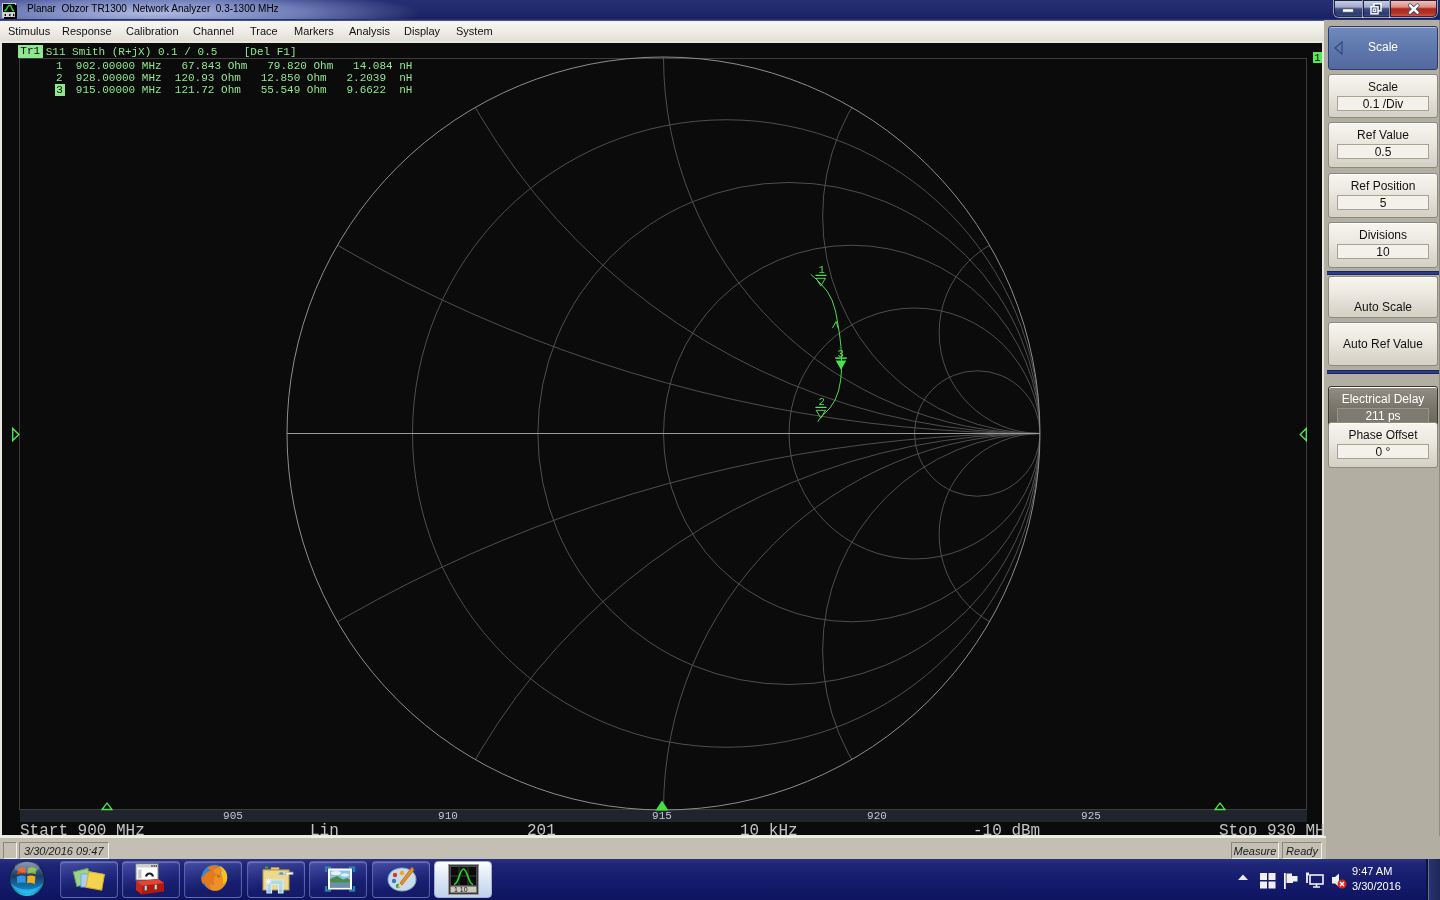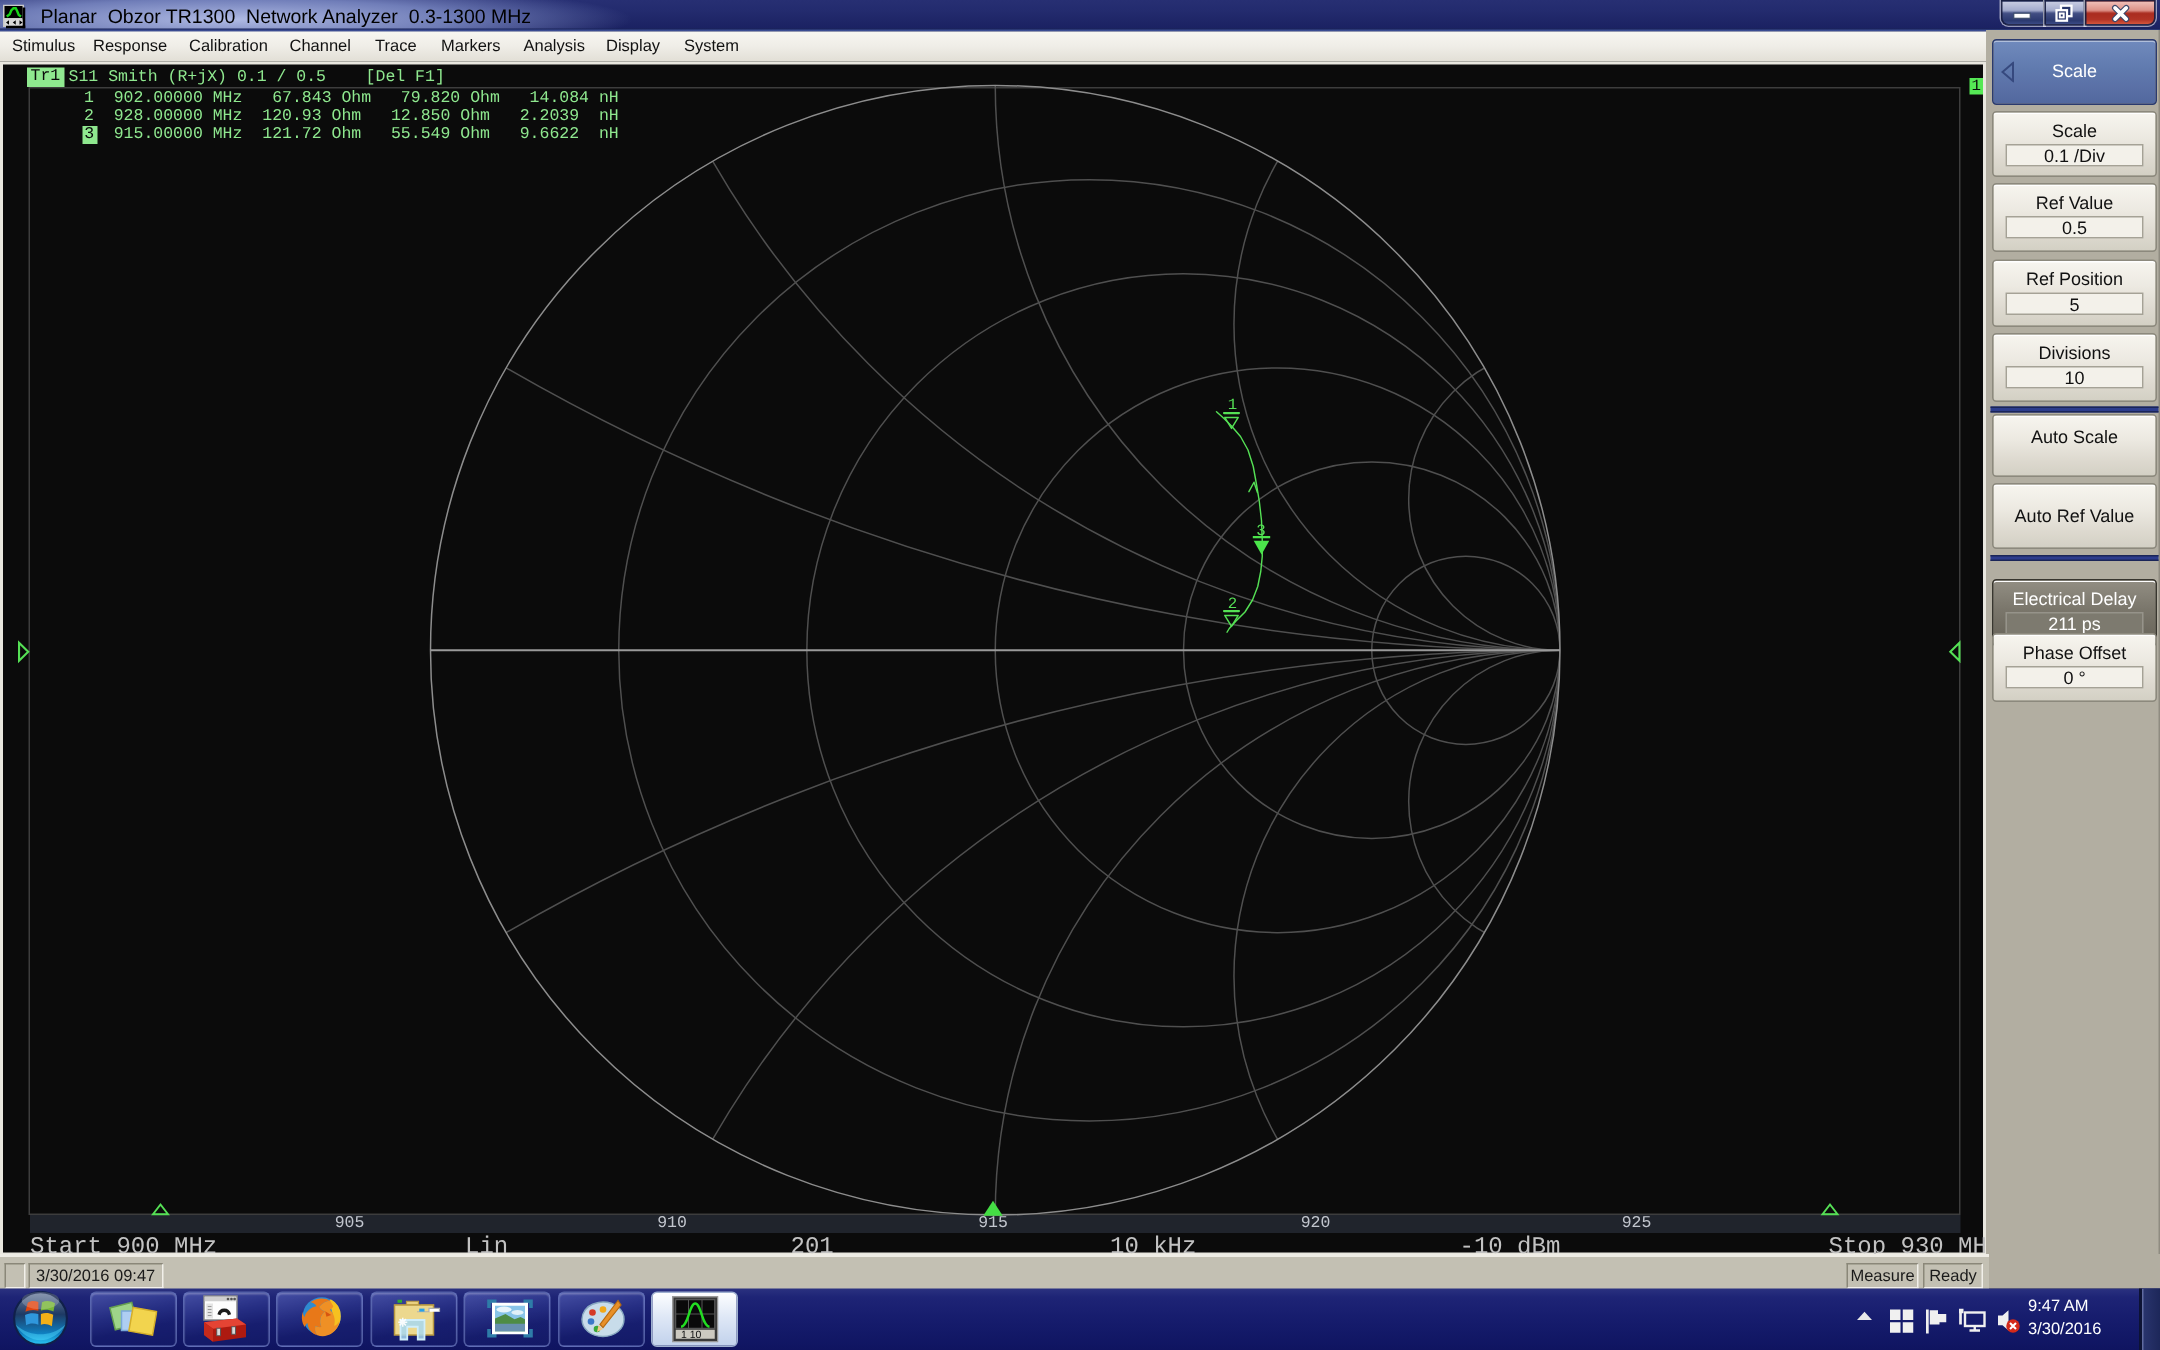--- a/index.html
+++ b/index.html
@@ -7,21 +7,21 @@
   body { font-family:"Liberation Sans", sans-serif; position:relative; }
   .abs { position:absolute; }
 
   
   #titlebar { left:0; top:0; width:1440px; height:21px;
     background:
       radial-gradient(ellipse 370px 34px at 155px 13px, rgba(178,189,230,0.98) 0%, rgba(130,145,202,0.8) 40%, rgba(80,95,170,0) 72%),
       linear-gradient(180deg, #272f73 0%, #232b6e 35%, #1e2566 70%, #192061 100%);
   }
   #titlebar .bottline { position:absolute; left:0; top:19px; width:1440px; height:2px; background:linear-gradient(180deg,#1a2458,#4b5fae); }
-  #titletext { position:absolute; left:27px; top:3px; font-size:13px; color:#000; white-space:pre; }
+  #titletext { position:absolute; left:27px; top:3px; font-size:10px; color:#000; white-space:pre; }
 
   
   #winbtns { position:absolute; left:1334px; top:0; width:103px; height:18px; }
   .wbtn { position:absolute; top:0; height:17px; border:1px solid rgba(20,25,60,0.9); box-shadow:0 0 0 1px rgba(255,255,255,0.55); }
   #wmin { left:0; width:29px; border-radius:0 0 0 5px;
      background:linear-gradient(180deg,#c8cde2 0%,#a3abcc 40%,#414e83 52%,#2c3a70 85%,#3a4a85 100%); }
   #wmax { left:29px; width:27px;
      background:linear-gradient(180deg,#c8cde2 0%,#a3abcc 40%,#414e83 52%,#2c3a70 85%,#3a4a85 100%); }
   #wclose { left:56px; width:47px; border-radius:0 0 5px 0;
      background:linear-gradient(180deg,#f0bfb8 0%,#dd9086 40%,#a92b1f 52%,#b13325 80%,#d4553d 100%); }
@@ -56,21 +56,21 @@
   .psep { position:absolute; left:3px; width:112px; height:4px; background:#2c3c8c; border-top:1px solid #1a2558; border-bottom:1px solid #1a2558; }
   #pscale { top:6px; height:44px; border:1px solid #2a3a6e;
     background:linear-gradient(180deg,#708abd 0%,#607aae 45%,#5a70a6 75%,#52689e 100%);
     box-shadow:inset 0 1px 0 rgba(255,255,255,0.45);
     color:#fff; }
   #pscale .lab { margin-top:13px; }
   #pdelay { border:1px solid #38362f; background:linear-gradient(180deg,#928e83 0%,#7a766b 45%,#666257 100%); color:#fff;margin-top:11px; }
   #pdelay .pbox { background:#7d7a6f; border:1px solid #96938a; color:#fff; }
 
   
-  #statusbar { left:0; top:836px; width:1326px; height:35px; background:#c3c0b3; border-top:2px solid #eeece5; border-bottom:1px solid #52525a; }
+  #statusbar { left:0; top:836px; width:1326px; height:35px; background:#c3c0b3; border-top:2px solid #eeece5; border-bottom:1px solid #52525a;font-style:italic; }
   .scell { position:absolute; top:4px; height:17px; border:1px solid #8a8779; border-bottom-color:#f2f0ea; border-right-color:#f2f0ea; font-size:11px; color:#1a1a1a; padding-top:2px; }
   #statusbar2 { left:1326px; top:836px; width:114px; height:23px; background:#b2aea1; }
 
   
   #taskbar { left:0; top:859px; width:1440px; height:41px;
     background:linear-gradient(180deg,#2b3280 0%,#1e2476 14%,#171d6e 45%,#131968 70%,#0f1460 100%); }
   .tbtn { position:absolute; top:2px; width:58px; height:37px; border-radius:4px; border:1px solid rgba(130,145,210,0.55);
     background:linear-gradient(168deg, rgba(100,112,200,0.55) 0%, rgba(58,70,160,0.4) 40%, rgba(30,38,120,0.35) 65%, rgba(26,32,110,0.4) 100%);
     box-shadow:inset 0 1px 1px rgba(255,255,255,0.25); }
   #tbtn7 { background:linear-gradient(180deg,#fdfeff 0%,#dfe8f6 45%,#c2d2ec 100%); border:1px solid #9fb0d0; }
@@ -219,21 +219,21 @@
   <div class="pbtn" style="top:153px;height:45px">
       <div class="lab">Ref Position</div>
       <div class="pbox">5</div>
     </div>
   <div class="pbtn" style="top:202px;height:46px">
       <div class="lab">Divisions</div>
       <div class="pbox">10</div>
     </div>
   <div class="psep" style="top:251px"></div>
   <div class="pbtn" style="top:256px;height:42px">
-      <div class="lab" style="margin-top:7px">Auto Scale</div>
+      <div class="lab" style="margin-top:23px">Auto Scale</div>
     </div>
   <div class="pbtn" style="top:302px;height:44px">
       <div class="lab" style="margin-top:14px">Auto Ref Value</div>
     </div>
   <div class="psep" style="top:349.5px"></div>
   <div class="pbtn" id="pdelay" style="top:354.5px;height:45px">
       <div class="lab">Electrical Delay</div>
       <div class="pbox">211 ps</div>
     </div>
   <div class="pbtn" style="top:402px;height:46px">

